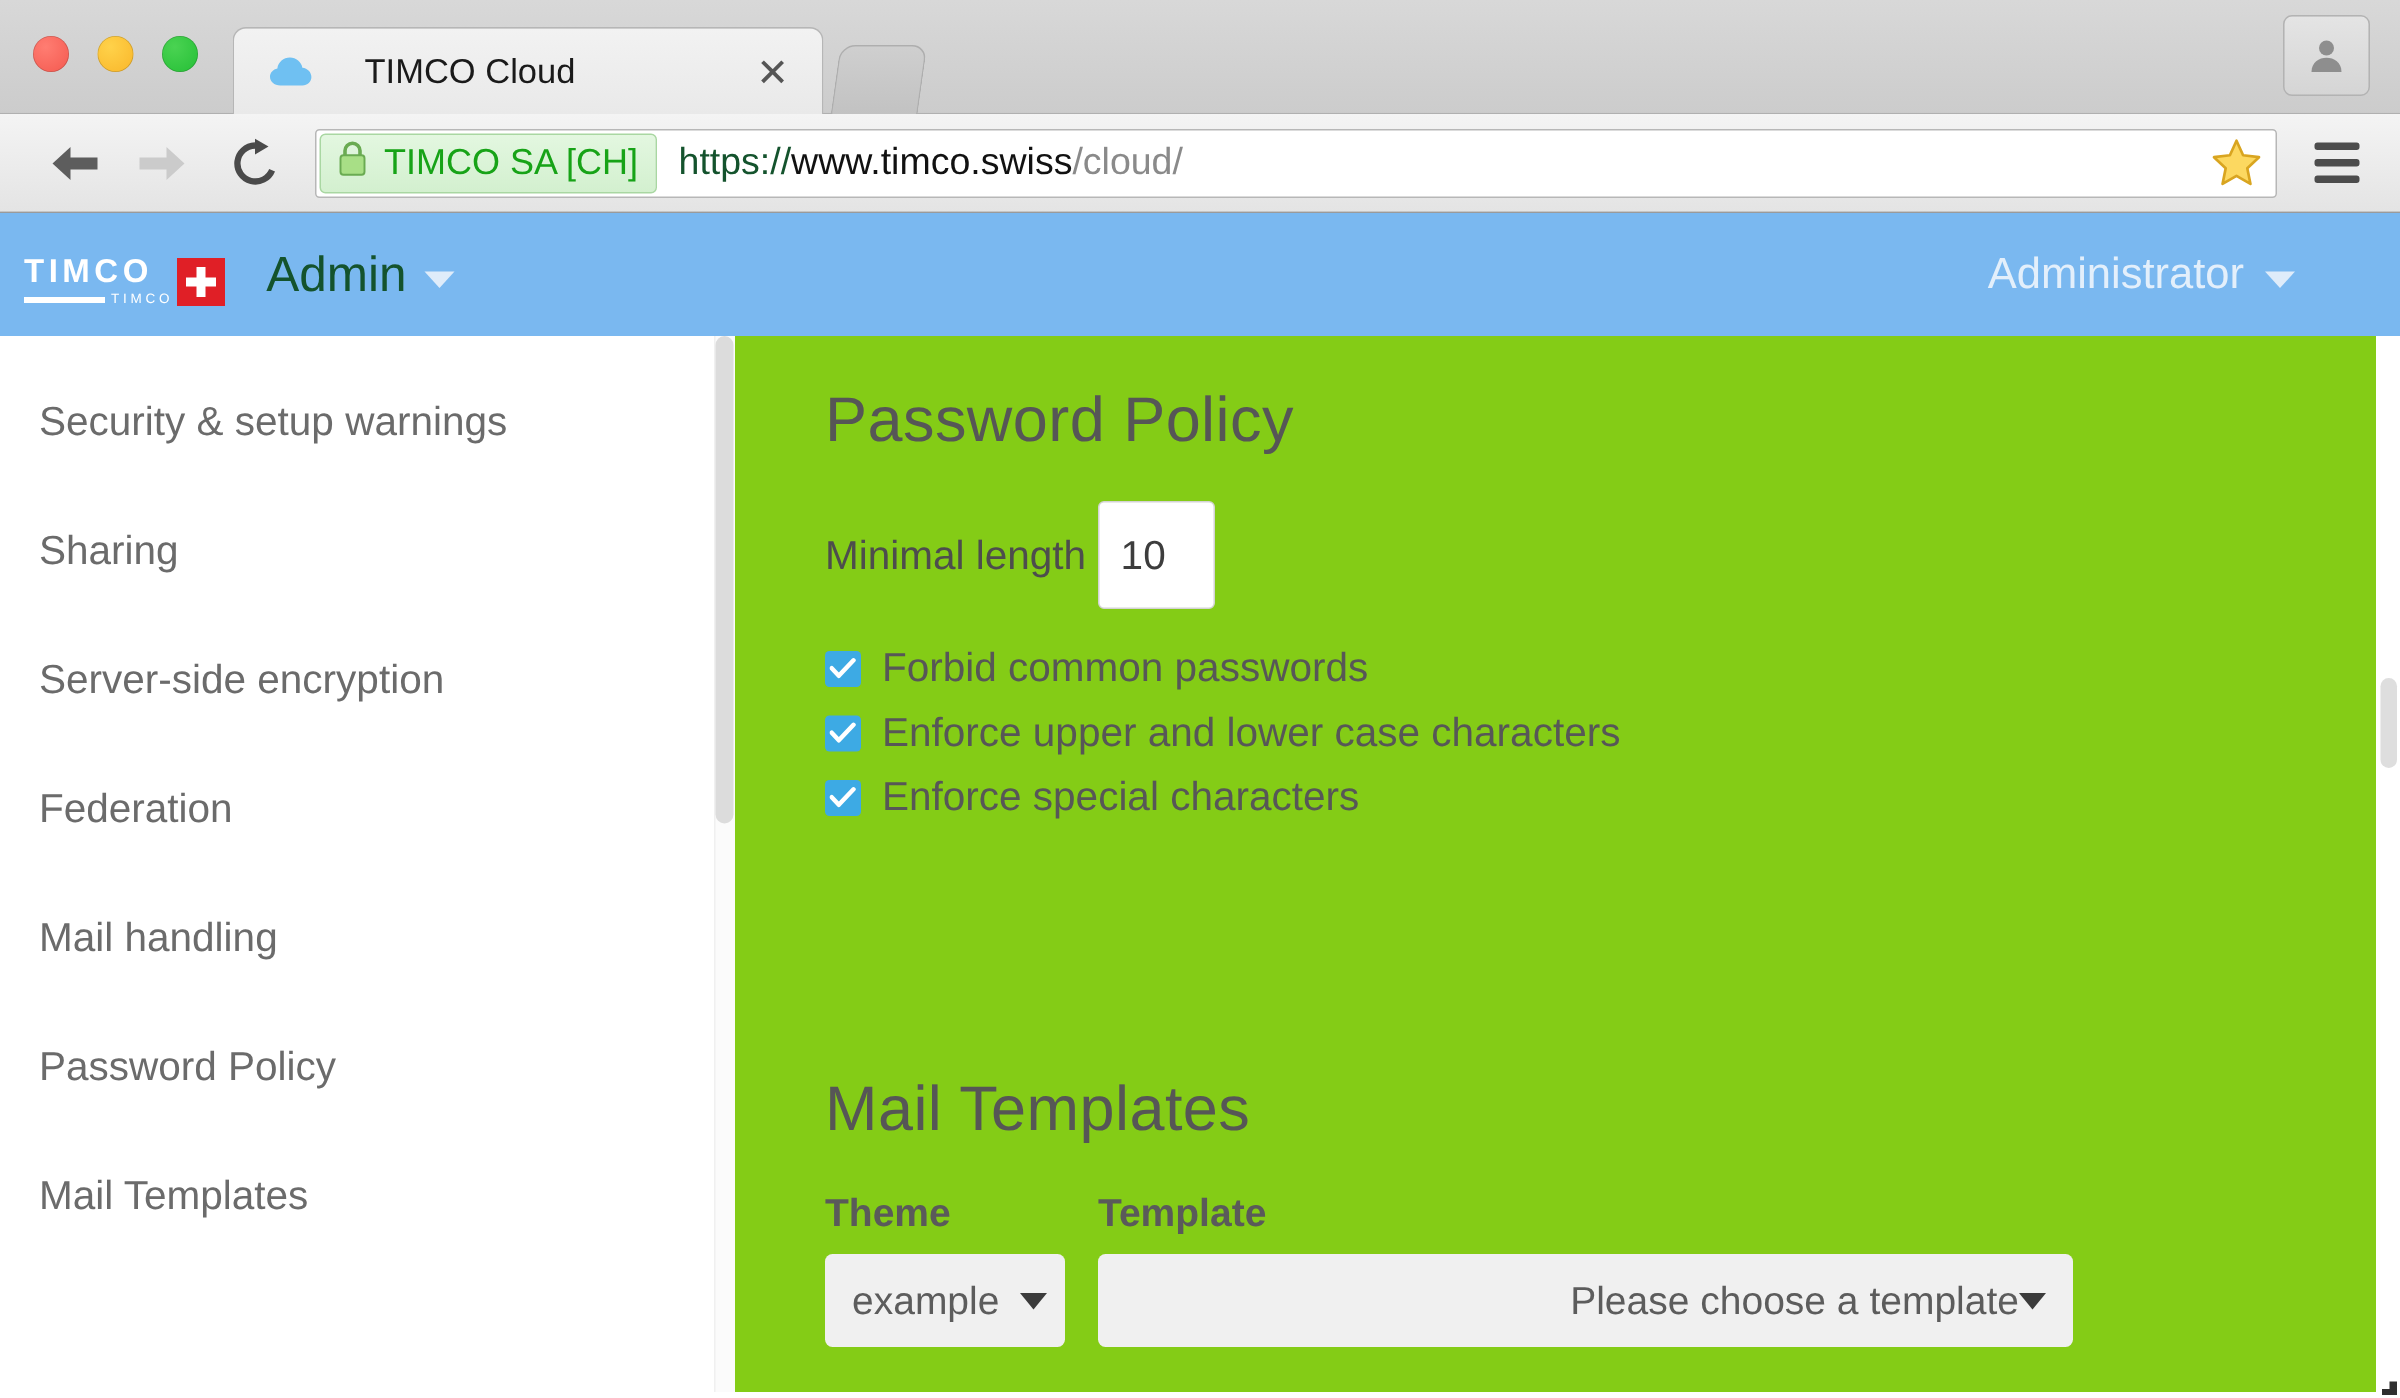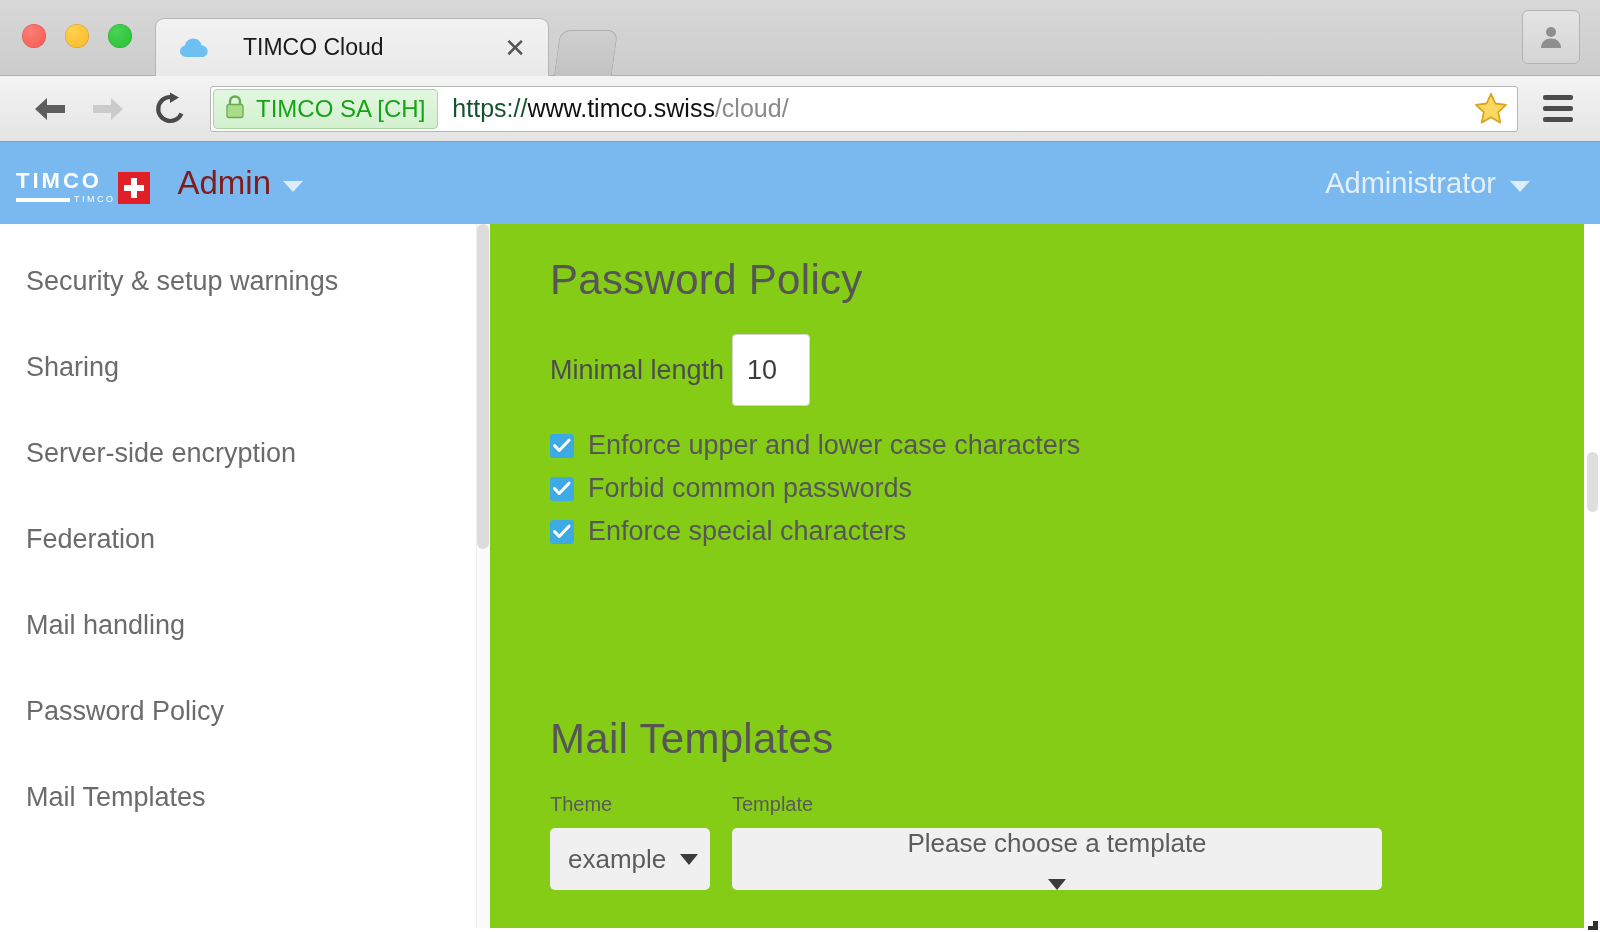--- a/index.html
+++ b/index.html
@@ -241,21 +241,21 @@
     position: absolute;
     background: #ffffff;
   }
   .logo-cross::before { left: 13px; top: 6px;  width: 6px;  height: 20px; }
   .logo-cross::after  { left: 6px;  top: 13px; width: 20px; height: 6px;  }
 
   .header-menu {
     display: flex; align-items: center;
     gap: 12px;
     margin-left: 28px;
-    color: #7f1d1d;
+    color: #14532d;
     font-size: 33px;
     font-weight: 300;
     font-family: "Liberation Sans", sans-serif;
     cursor: pointer;
   }
   .caret-down {
     width: 0; height: 0;
     border-left: 10px solid transparent;
     border-right: 10px solid transparent;
     border-top: 11px solid #dfecfa;
@@ -399,39 +399,39 @@
   }
 
   .mail-section { margin-top: 162px; }
   .mail-fields {
     display: flex;
     gap: 22px;
     align-items: flex-start;
   }
   .field-col { display: flex; flex-direction: column; }
   .field-label {
-    font-size: 20px;
+    font-size: 26px;
     color: #5a5a5a;
-    font-weight: 400;
+    font-weight: 700;
     margin-bottom: 12px;
     font-family: "Liberation Sans", sans-serif;
   }
   .select-box {
     height: 62px;
     background: #f0f0f0;
     border: none;
     border-radius: 5px;
     display: flex;
     align-items: center;
     padding: 0 18px;
     cursor: pointer;
     font-family: "Liberation Sans", sans-serif;
   }
   .select-theme { width: 160px; justify-content: flex-start; gap: 14px; }
-  .select-template { width: 650px; justify-content: space-between; flex-direction: column; }
+  .select-template { width: 650px; justify-content: flex-end; }
   .select-text {
     font-size: 26px;
     color: #5c5c5c;
     font-weight: 300;
     font-family: "Liberation Sans", sans-serif;
   }
   .sel-caret {
     width: 0; height: 0;
     border-left: 9px solid transparent;
     border-right: 9px solid transparent;
@@ -593,30 +593,30 @@
         <span class="minlen-label">Minimal length</span>
         <input class="minlen-input" type="text" value="10" style="">
       </div>
 
       <div class="check-row">
         <span class="cbox">
           <svg width="18" height="16" viewBox="0 0 18 16">
               <path d="M1.5 7.5 L6.2 12.5 L16 2.2" stroke="#ffffff" stroke-width="3" fill="none" stroke-linecap="round" stroke-linejoin="round"></path>
             </svg>
         </span>
-        <span class="check-label">Enforce upper and lower case characters</span>
+        <span class="check-label">Forbid common passwords</span>
       </div>
 
       <div class="check-row">
         <span class="cbox">
           <svg width="18" height="16" viewBox="0 0 18 16">
               <path d="M1.5 7.5 L6.2 12.5 L16 2.2" stroke="#ffffff" stroke-width="3" fill="none" stroke-linecap="round" stroke-linejoin="round"></path>
             </svg>
         </span>
-        <span class="check-label">Forbid common passwords</span>
+        <span class="check-label">Enforce upper and lower case characters</span>
       </div>
 
 
       <div class="check-row">
         <span class="cbox">
           <svg width="18" height="16" viewBox="0 0 18 16">
               <path d="M1.5 7.5 L6.2 12.5 L16 2.2" stroke="#ffffff" stroke-width="3" fill="none" stroke-linecap="round" stroke-linejoin="round"></path>
             </svg>
         </span>
         <span class="check-label">Enforce special characters</span>

